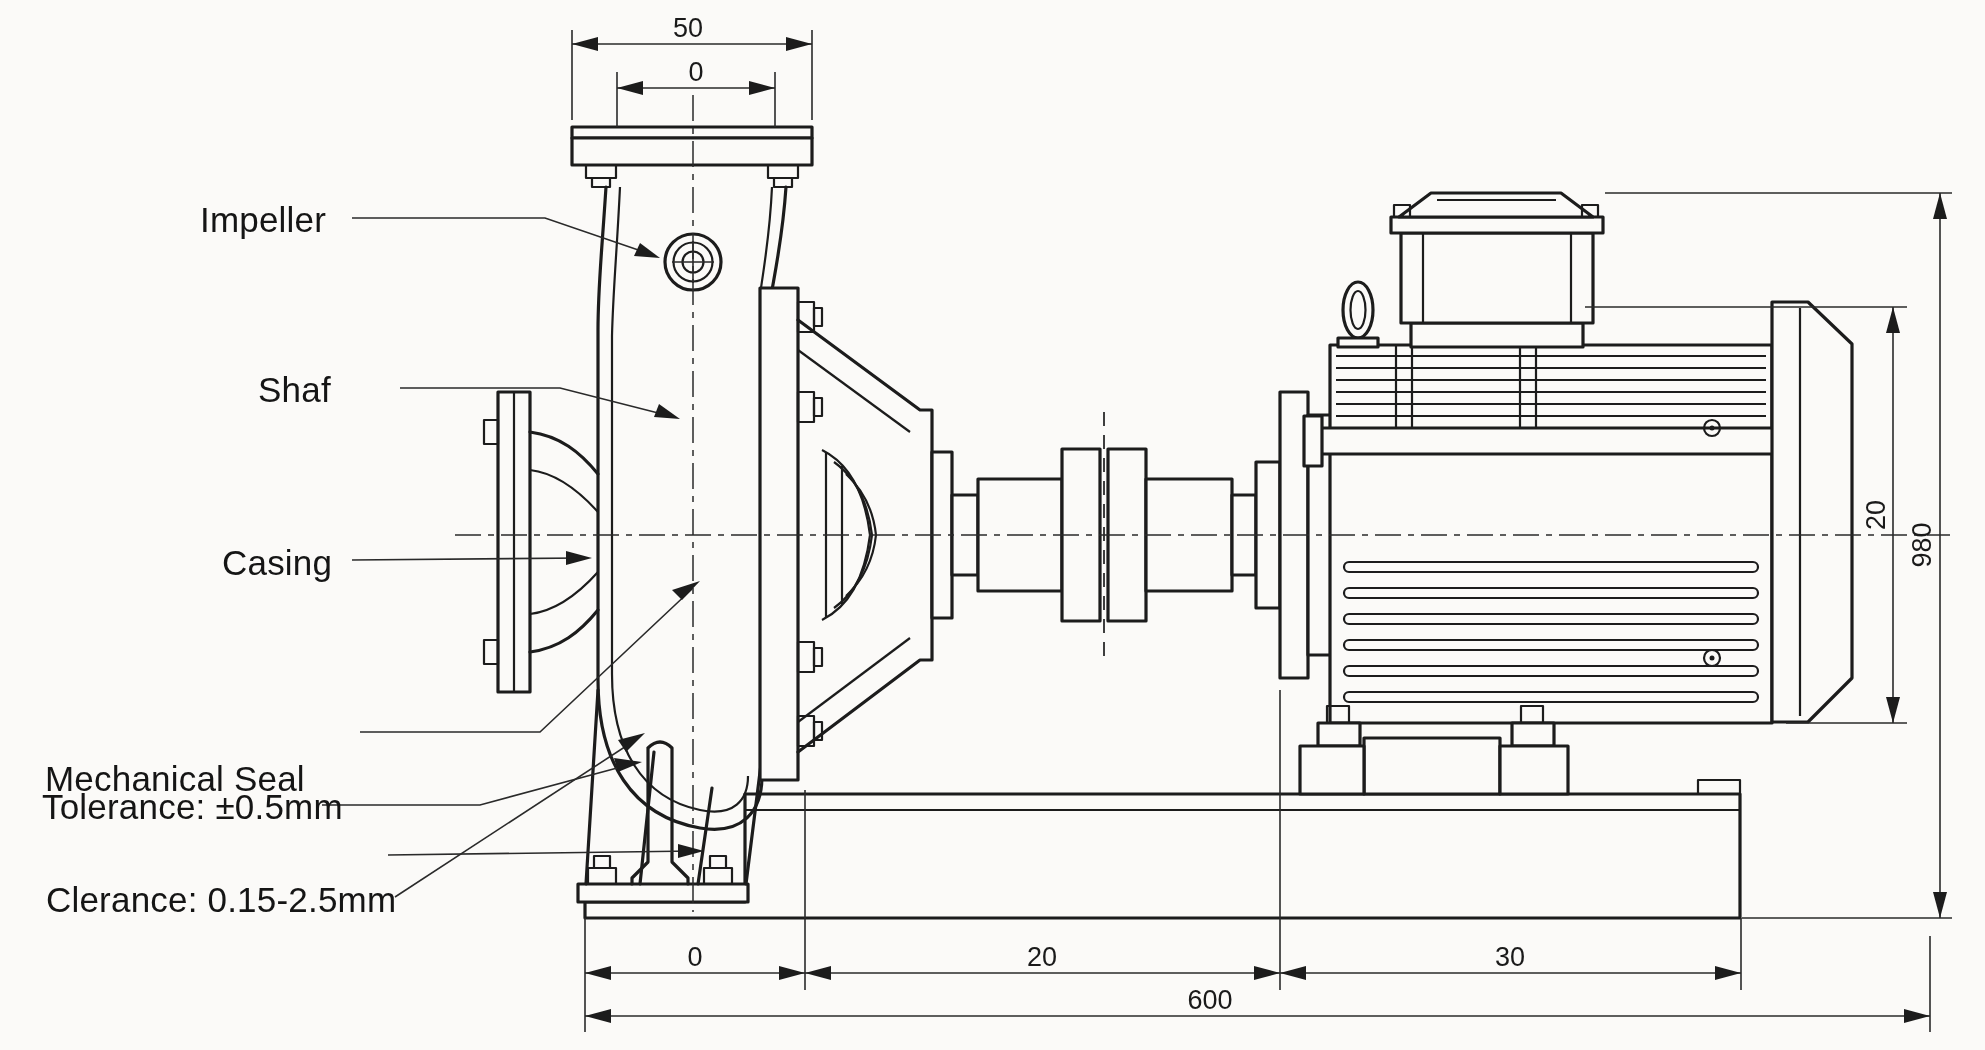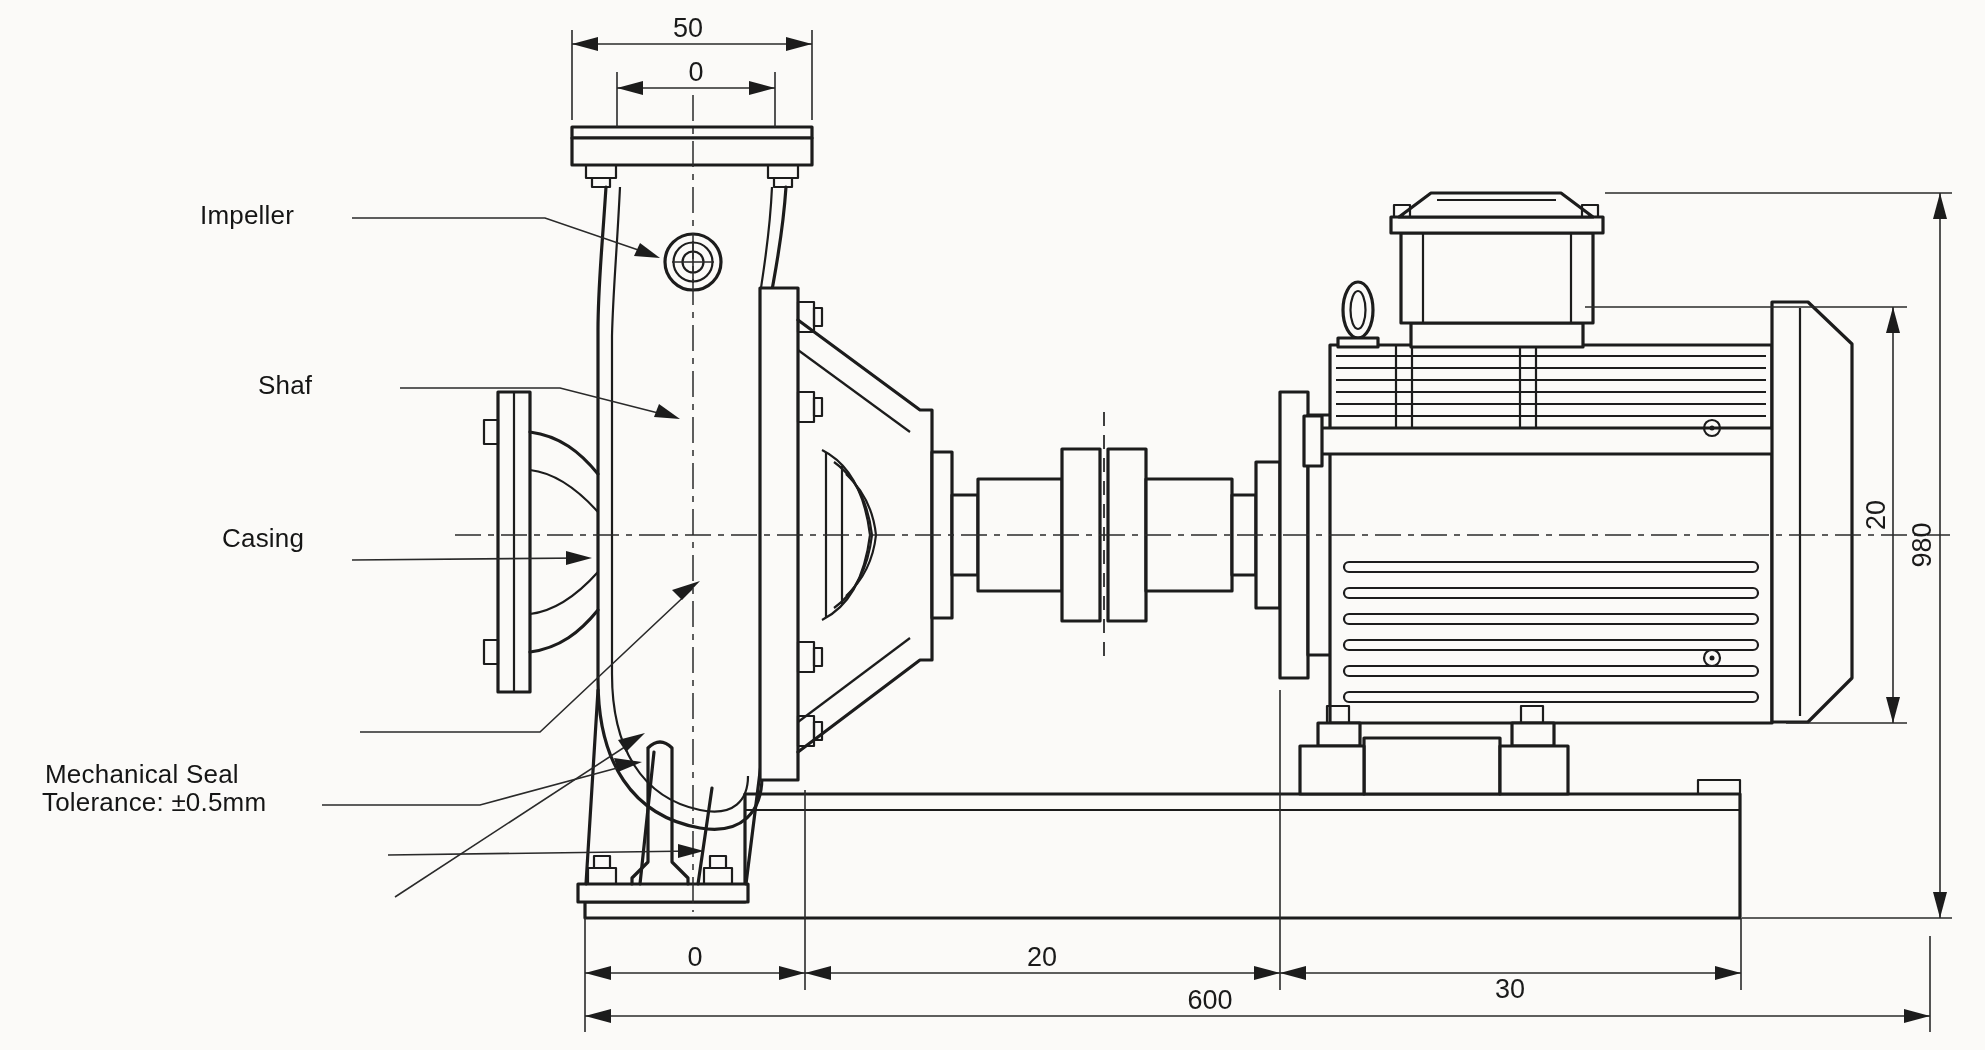--- a/index.html
+++ b/index.html
@@ -1,18 +1,18 @@
 <!DOCTYPE html>
 <html><head>
 <meta charset="utf-8">
 <style>
   html,body{margin:0;padding:0;background:#e8e8e8;font-family:"Liberation Sans",sans-serif;}
   .canvas{position:relative;width:1985px;height:1050px;background:#fbfaf8;overflow:hidden;}
   .canvas svg{position:absolute;left:0;top:0;}
-  .lbl{position:absolute;color:#151515;font-size:26px;letter-spacing:0.2px;white-space:nowrap;}
+  .lbl{position:absolute;color:#151515;font-size:35px;letter-spacing:0.2px;white-space:nowrap;}
   .dim{position:absolute;color:#1a1a1a;font-size:27px;white-space:nowrap;transform:translate(-50%,-50%);}
   .dim.vert{transform:translate(-50%,-50%) rotate(-90deg);}
   
   .thick{stroke:#1c1c1c;stroke-width:3.2;fill:none;stroke-linejoin:round;stroke-linecap:round;}
   .thick.solid{fill:#fbfaf8;}
   .med{stroke:#1c1c1c;stroke-width:2.2;fill:none;stroke-linejoin:round;}
   .thin{stroke:#2a2a2a;stroke-width:1.6;fill:none;}
   .cline{stroke:#2a2a2a;stroke-width:1.5;fill:none;stroke-dasharray:26 7 6 7;}
   .dash{stroke:#2a2a2a;stroke-width:1.8;fill:none;stroke-dasharray:14 9;}
   .ah{fill:#1c1c1c;stroke:none;}
@@ -242,26 +242,27 @@
     <path class="ah" d="M642,762 L618,772 L614,758 Z"></path>
     <path class="thin" d="M388,855 L694,851"></path>
     <path class="ah" d="M704,851 L678,844 L678,858 Z"></path>
     <path class="thin" d="M395,897 L637,739"></path>
     <path class="ah" d="M645,733 L626,752 L618,740 Z"></path>
   </g>
 </svg>
 
   <div class="lbl" style="left:200px;top:200px;">Impeller</div>
   <div class="lbl" style="left:258px;top:370px;">Shaf</div>
-  <div class="lbl" style="left:222px;top:523px;">Casing</div>
+  <div class="lbl" style="left:222px;top:543px;">Casing</div>
   <div class="lbl" style="left:45px;top:714px;margin-top:45px;">Mechanical Seal</div>
   <div class="lbl" style="left:42px;top:787px;">Tolerance: ±0.5mm</div>
+  <div class="lbl" style="left:46px;top:880px;">Clerance: 0.15-2.5mm</div>
 
   <div class="dim" style="left:688px;top:28px;">50</div>
   <div class="dim" style="left:696px;top:72px;">0</div>
   <div class="dim vert" style="left:1876px;top:515px;">20</div>
   <div class="dim vert" style="left:1922px;top:545px;">980</div>
   <div class="dim" style="left:695px;top:957px;">0</div>
   <div class="dim" style="left:1042px;top:957px;">20</div>
-  <div class="dim" style="left:1510px;top:957px;margin-top:32px;">30</div>
+  <div class="dim" style="left:1510px;top:957px;">30</div>
   <div class="dim" style="left:1210px;top:1000px;">600</div>
 
 </div>
 
 </body></html>

